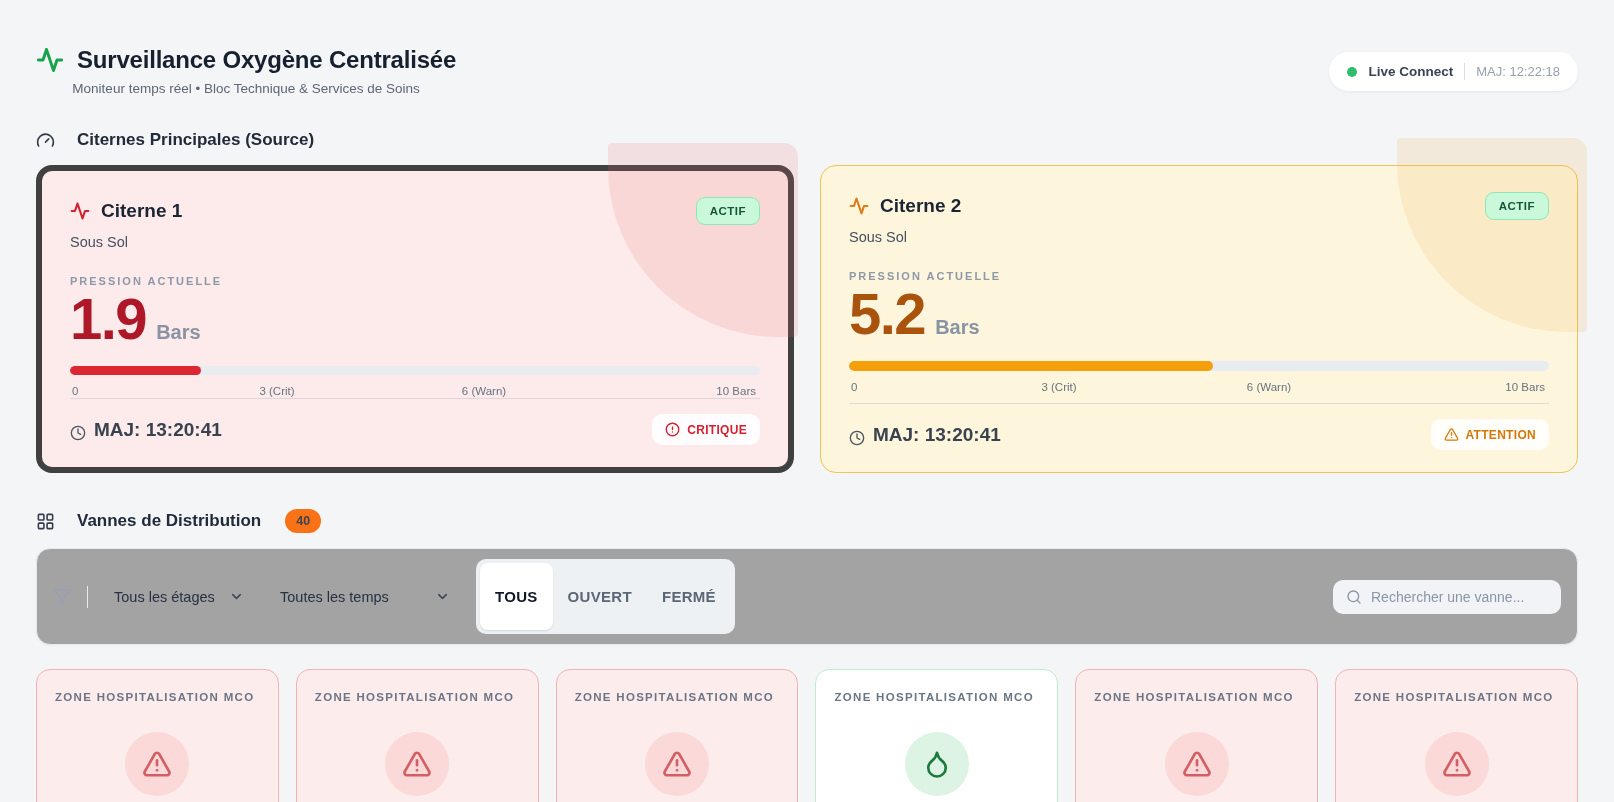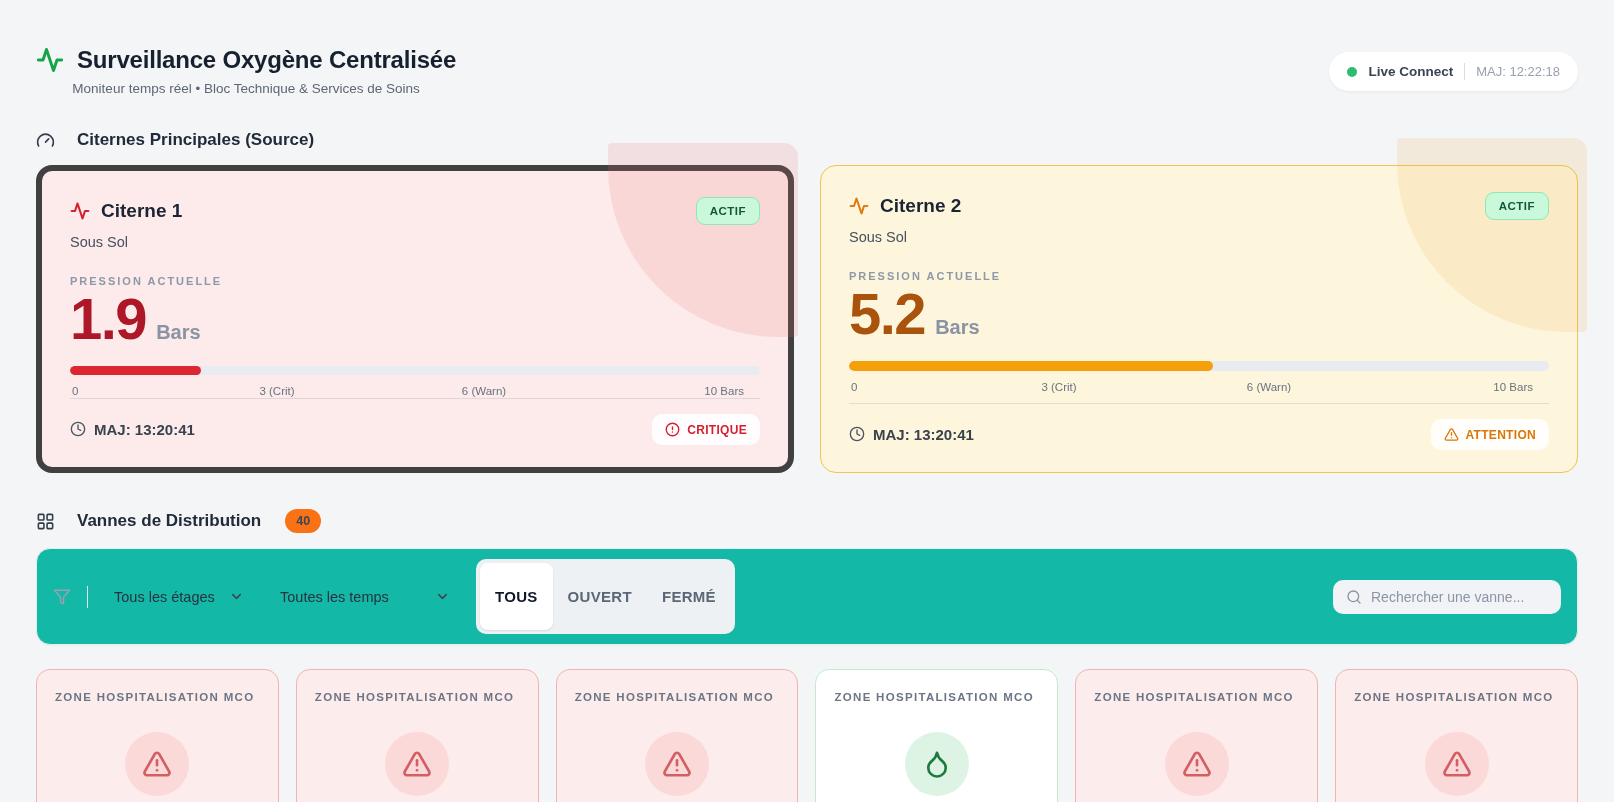--- a/index.html
+++ b/index.html
@@ -59,34 +59,34 @@
 
   .bar { height:10px; border-radius:6px; background:#e8ebef; margin-top:16px; position:relative; overflow:hidden; }
   .bar-fill { position:absolute; left:0; top:0; bottom:0; border-radius:6px; }
   .crit .bar-fill { background:#dc2632; }
   .warn .bar-fill { background:#f59f0b; }
   .scale { position:relative; height:15px; margin-top:10px; font-size:11.5px; color:#68737f; }
   .scale span { position:absolute; top:0; white-space:nowrap; }
   .sc-0 { left:2px; }
   .sc-3 { left:30%; transform:translateX(-50%); }
   .sc-6 { left:60%; transform:translateX(-50%); }
-  .sc-10 { right:16px; }
+  .sc-10 { right:4px; }
 
   .divider { height:1px; background:rgba(100,116,139,.18); margin-top:auto; }
   .card-foot { display:flex; align-items:center; margin-top:15px; }
-  .maj { display:flex; align-items:flex-start; gap:8px; font-size:15px; font-weight:700; color:#39424f; }
+  .maj { display:flex; align-items:flex-end; gap:8px; font-size:19px; font-weight:700; color:#39424f; }
   .maj-clock { color:#4b5563; display:flex; }
   .alert-badge { margin-left:auto; display:flex; align-items:center; gap:7px;
     background:rgba(255,255,255,.88); padding:8px 13px; border-radius:10px;
     font-size:12px; font-weight:800; letter-spacing:.3px; }
   .crit .alert-badge { color:#d71f2f; }
   .warn .alert-badge { color:#d97706; }
 
   
-  .filterbar { background:#14b8a6; border:1px solid #e7ebef; border-radius:14px; padding:10px 16px;
+  .filterbar { background:#a3a3a3; border:1px solid #e7ebef; border-radius:14px; padding:10px 16px;
     display:flex; align-items:center; gap:16px; box-shadow:0 1px 2px rgba(16,24,40,.03); }
   .funnel { color:#97a1b0; display:flex; }
   .fb-sep { width:1px; height:22px; background:#e7ebef; }
   .select { display:flex; align-items:center; justify-content:space-between; gap:12px;
     padding:8px 10px; border-radius:8px; cursor:pointer; }
   .select-label { font-size:14.5px; font-weight:500; color:#273142; }
   .sel-floors { min-width:150px; }
   .sel-zones { min-width:190px; }
   .chev { color:#3c4555; display:flex; }
   .seg { background:#eef1f4; border-radius:10px; padding:4px; display:flex; }

